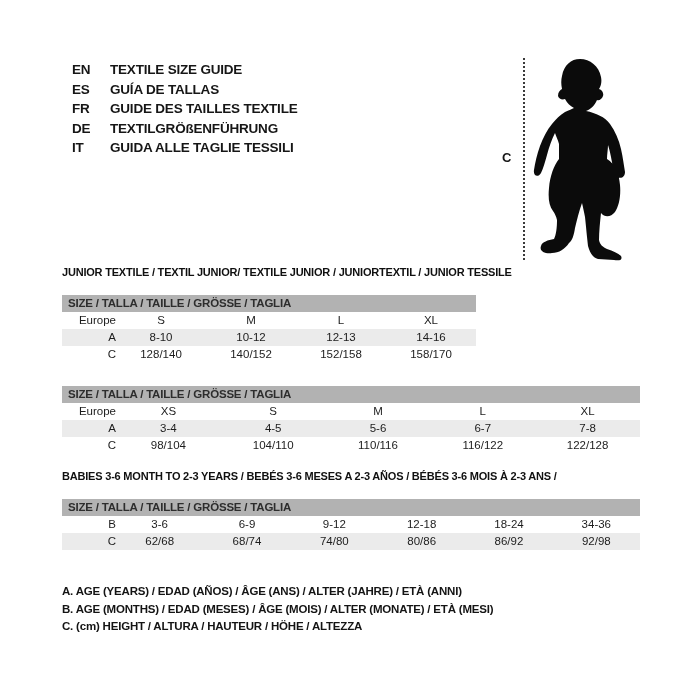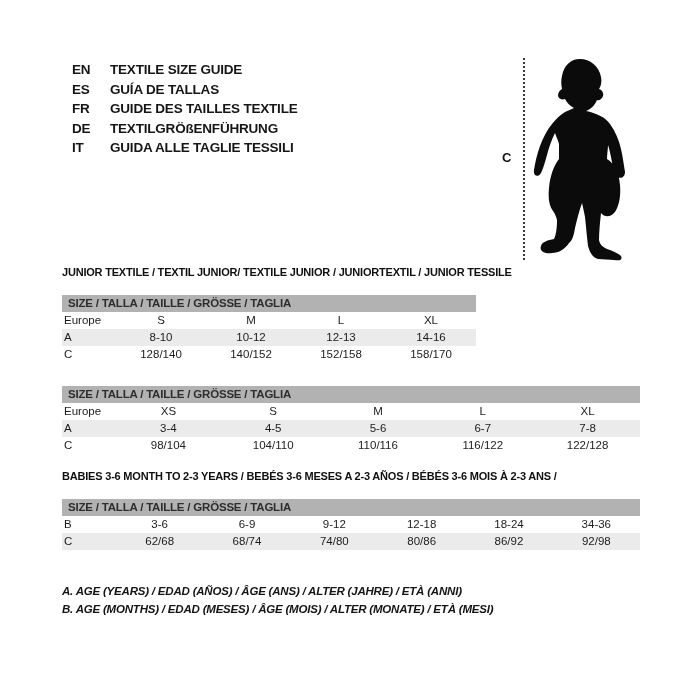--- a/index.html
+++ b/index.html
@@ -18,25 +18,25 @@
   
   .size-table{position:absolute;}
   #table-junior{left:62px;top:265px;width:414px;}
   #table-children{left:62px;top:371px;width:578px;}
   #table-babies{left:62px;top:469px;width:578px;}
   .table-title{font-size:11px;font-weight:bold;line-height:15px;white-space:nowrap;color:#101010;letter-spacing:-0.2px;}
   .table-grid{margin-top:15px;}
   .table-header{height:17px;line-height:17px;background:var(--header-bg,#b2b2b2);color:#2d2d2d;font-weight:bold;font-size:11.5px;padding-left:6px;letter-spacing:-0.2px;}
   .t-row{display:flex;height:17px;line-height:17px;font-size:11.5px;color:#1c1c1c;}
   .t-row:nth-child(even){background:var(--stripe-bg,#ebebeb);}
-  .row-label{flex:0 0 52px;width:52px;padding-left:2px;}
+  .row-label{flex:0 0 52px;width:52px;padding-left:2px;text-align:right;}
   .t-cell{flex:1;text-align:center;}
   
   .legend{position:absolute;left:62px;top:583px;}
-  .legend-line{font-size:11.5px;font-weight:bold;line-height:17.5px;white-space:nowrap;color:#141414;letter-spacing:-0.2px;font-style:italic;}
+  .legend-line{font-size:11.5px;font-weight:bold;line-height:17.5px;white-space:nowrap;color:#141414;letter-spacing:-0.2px;}
 </style>
 </head>
 <body>
 
 <div class="canvas">
 
   <div class="lang-list">
       <div class="lang-row">
         <span class="lang-code">EN</span>
         <span class="lang-label">TEXTILE SIZE GUIDE</span>
@@ -196,15 +196,16 @@
             <div class="t-cell">86/92</div>
             <div class="t-cell">92/98</div>
           </div>
         </div>
       </div>
     </div>
 
   <div class="legend">
       <div class="legend-line">A. AGE (YEARS) / EDAD (AÑOS) / ÂGE (ANS) / ALTER (JAHRE) / ETÀ (ANNI)</div>
       <div class="legend-line">B. AGE (MONTHS) / EDAD (MESES) / ÂGE (MOIS) / ALTER (MONATE) / ETÀ (MESI)</div>
+      <div class="legend-line">C. (cm) HEIGHT / ALTURA / HAUTEUR / HÖHE / ALTEZZA</div>
     </div>
 
 </div>
 
 </body></html>

